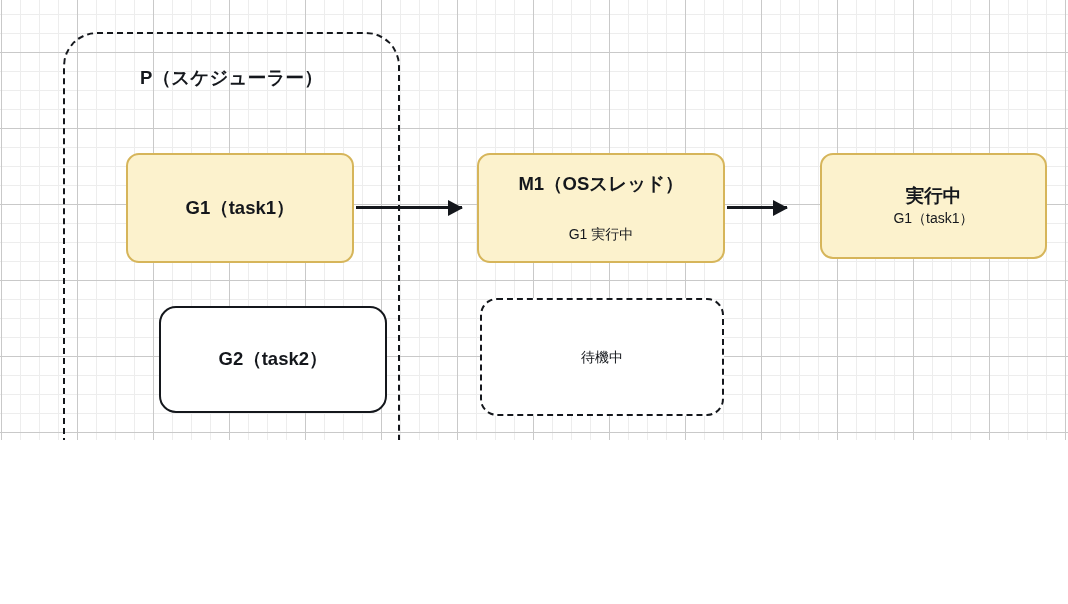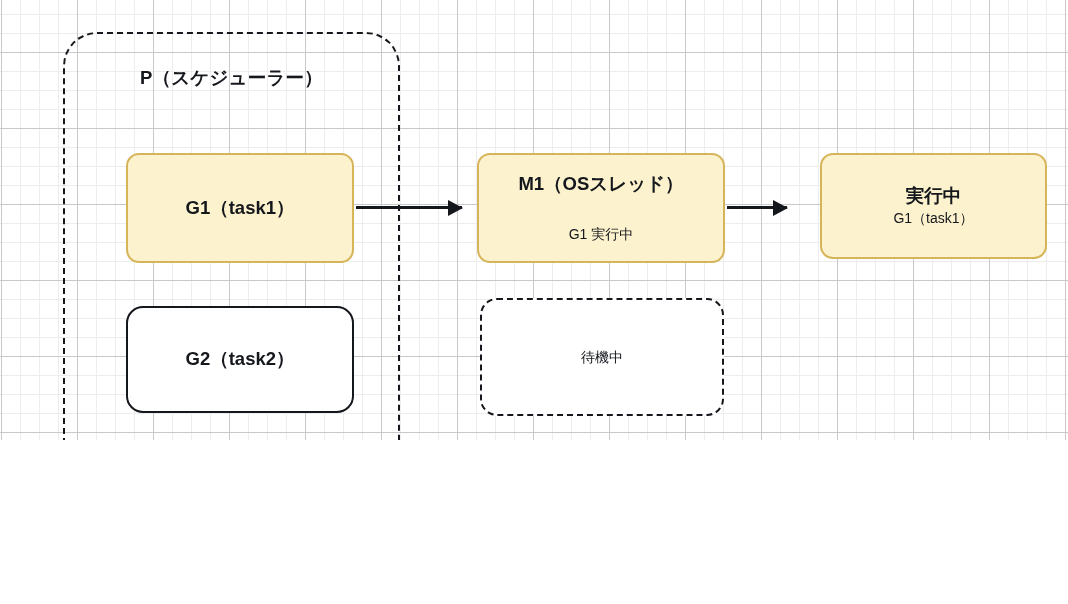--- a/index.html
+++ b/index.html
@@ -88,20 +88,21 @@
   }
 
   .node-yellow {
     background: #fcf2cd;
     border: 2.2px solid #d6b55a;
   }
   .node-white {
     background: #ffffff;
     border: 2.6px solid #14171c;
     border-radius: 17px;
+    margin-left: 33px;
   }
   .node-dashed {
     background: #ffffff;
     border: 2.6px dashed #14171c;
     border-radius: 17px;
   }
 
   
   #node-g1 { left: 126px; top: 153px; width: 228px; height: 110px; }
   #node-g2 { left: 126px; top: 306px; width: 228px; height: 107px; }

